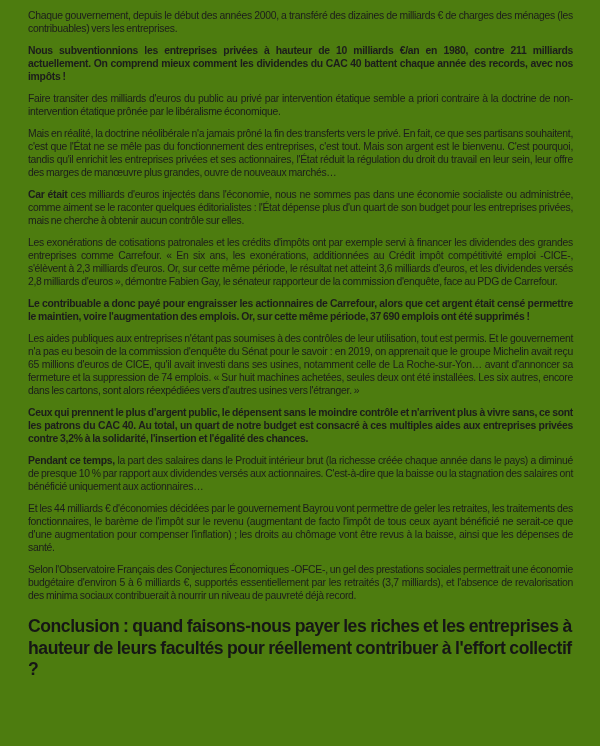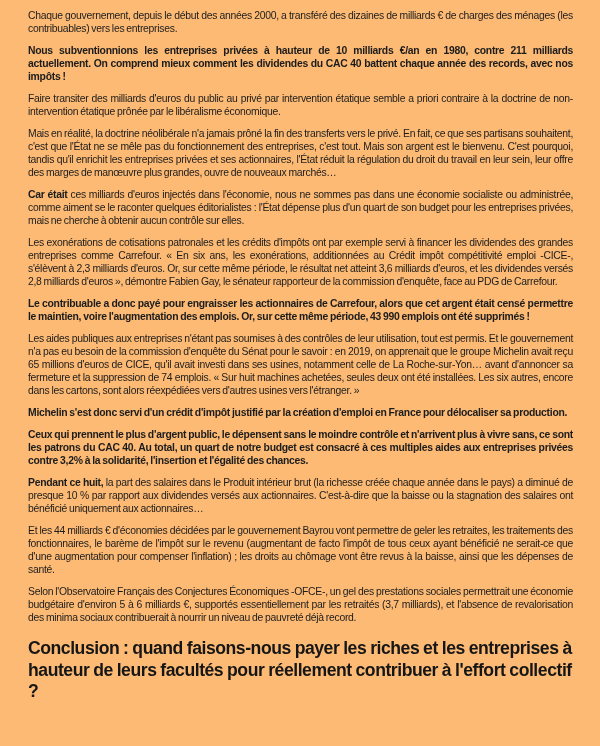--- a/index.html
+++ b/index.html
@@ -5,21 +5,21 @@
   html, body {
     margin: 0;
     padding: 0;
     background: #ffffff;
   }
   .page {
     position: relative;
     width: 600px;
     height: 746px;
     box-sizing: border-box;
-    background: #fdba74;
+    background: #4d7c0f;
     font-family: "Liberation Sans", sans-serif;
     color: #1c1c1c;
     padding: 9px 27px 0 28px;
     overflow: hidden;
   }
   .article-body p.para {
     margin: 0 0 9px 0;
     font-size: 10.4px;
     line-height: 13px;
     text-align: justify;
@@ -43,22 +43,21 @@
 <body>
 
 <div class="page">
   <div class="article-body">
       <p class="para"><span class="seg">Chaque gouvernement, depuis le début des années 2000, a transféré des dizaines de milliards € de charges des ménages (les contribuables) vers les entreprises.</span></p>
       <p class="para bold"><span class="seg-bold">Nous subventionnions les entreprises privées à hauteur de 10 milliards €/an en 1980, contre 211 milliards actuellement. On comprend mieux comment les dividendes du CAC 40 battent chaque année des records, avec nos impôts !</span></p>
       <p class="para"><span class="seg">Faire transiter des milliards d'euros du public au privé par intervention étatique semble a priori contraire à la doctrine de non-intervention étatique prônée par le libéralisme économique.</span></p>
       <p class="para"><span class="seg">Mais en réalité, la doctrine néolibérale n'a jamais prôné la fin des transferts vers le privé. En fait, ce que ses partisans souhaitent, c'est que l'État ne se mêle pas du fonctionnement des entreprises, c'est tout. Mais son argent est le bienvenu. C'est pourquoi, tandis qu'il enrichit les entreprises privées et ses actionnaires, l'État réduit la régulation du droit du travail en leur sein, leur offre des marges de manœuvre plus grandes, ouvre de nouveaux marchés…</span></p>
       <p class="para"><span class="seg-bold">Car était </span><span class="seg">ces milliards d'euros injectés dans l'économie, nous ne sommes pas dans une économie socialiste ou administrée, comme aiment se le raconter quelques éditorialistes : l'État dépense plus d'un quart de son budget pour les entreprises privées, mais ne cherche à obtenir aucun contrôle sur elles.</span></p>
       <p class="para"><span class="seg">Les exonérations de cotisations patronales et les crédits d'impôts ont par exemple servi à financer les dividendes des grandes entreprises comme Carrefour. « En six ans, les exonérations, additionnées au Crédit impôt compétitivité emploi -CICE-, s'élèvent à 2,3 milliards d'euros. Or, sur cette même période, le résultat net atteint 3,6 milliards d'euros, et les dividendes versés 2,8 milliards d'euros », démontre Fabien Gay, le sénateur rapporteur de la commission d'enquête, face au PDG de Carrefour.</span></p>
-      <p class="para bold"><span class="seg-bold">Le contribuable a donc payé pour engraisser les actionnaires de Carrefour, alors que cet argent était censé permettre le maintien, voire l'augmentation des emplois. Or, sur cette même période, 43 990 emplois ont été supprimés !</span></p>
+      <p class="para bold"><span class="seg-bold">Le contribuable a donc payé pour engraisser les actionnaires de Carrefour, alors que cet argent était censé permettre le maintien, voire l'augmentation des emplois. Or, sur cette même période, 37 690 emplois ont été supprimés !</span></p>
       <p class="para"><span class="seg">Les aides publiques aux entreprises n'étant pas soumises à des contrôles de leur utilisation, tout est permis. Et le gouvernement n'a pas eu besoin de la commission d'enquête du Sénat pour le savoir : en 2019, on apprenait que le groupe Michelin avait reçu 65 millions d'euros de CICE, qu'il avait investi dans ses usines, notamment celle de La Roche-sur-Yon… avant d'annoncer sa fermeture et la suppression de 74 emplois. « Sur huit machines achetées, seules deux ont été installées. Les six autres, encore dans les cartons, sont alors réexpédiées vers d'autres usines vers l'étranger. »</span></p>
-      <p class="para bold"><span class="seg-bold">Michelin s'est donc servi d'un crédit d'impôt justifié par la création d'emploi en France pour délocaliser sa production.</span></p>
       <p class="para bold"><span class="seg-bold">Ceux qui prennent le plus d'argent public, le dépensent sans le moindre contrôle et n'arrivent plus à vivre sans, ce sont les patrons du CAC 40. Au total, un quart de notre budget est consacré à ces multiples aides aux entreprises privées contre 3,2% à la solidarité, l'insertion et l'égalité des chances.</span></p>
-      <p class="para"><span class="seg-bold">Pendant ce huit, </span><span class="seg">la part des salaires dans le Produit intérieur brut (la richesse créée chaque année dans le pays) a diminué de presque 10 % par rapport aux dividendes versés aux actionnaires. C'est-à-dire que la baisse ou la stagnation des salaires ont bénéficié uniquement aux actionnaires…</span></p>
+      <p class="para"><span class="seg-bold">Pendant ce temps, </span><span class="seg">la part des salaires dans le Produit intérieur brut (la richesse créée chaque année dans le pays) a diminué de presque 10 % par rapport aux dividendes versés aux actionnaires. C'est-à-dire que la baisse ou la stagnation des salaires ont bénéficié uniquement aux actionnaires…</span></p>
       <p class="para"><span class="seg">Et les 44 milliards € d'économies décidées par le gouvernement Bayrou vont permettre de geler les retraites, les traitements des fonctionnaires, le barème de l'impôt sur le revenu (augmentant de facto l'impôt de tous ceux ayant bénéficié ne serait-ce que d'une augmentation pour compenser l'inflation) ; les droits au chômage vont être revus à la baisse, ainsi que les dépenses de santé.</span></p>
       <p class="para"><span class="seg">Selon l'Observatoire Français des Conjectures Économiques -OFCE-, un gel des prestations sociales permettrait une économie budgétaire d'environ 5 à 6 milliards €, supportés essentiellement par les retraités (3,7 milliards), et l'absence de revalorisation des minima sociaux contribuerait à nourrir un niveau de pauvreté déjà record.</span></p>
       <h1 class="conclusion"><span class="seg-bold">Conclusion : quand faisons-nous payer les riches et les entreprises à hauteur de leurs facultés pour réellement contribuer à l'effort collectif ?</span></h1>
     </div>
 </div>
 
 </body></html>

